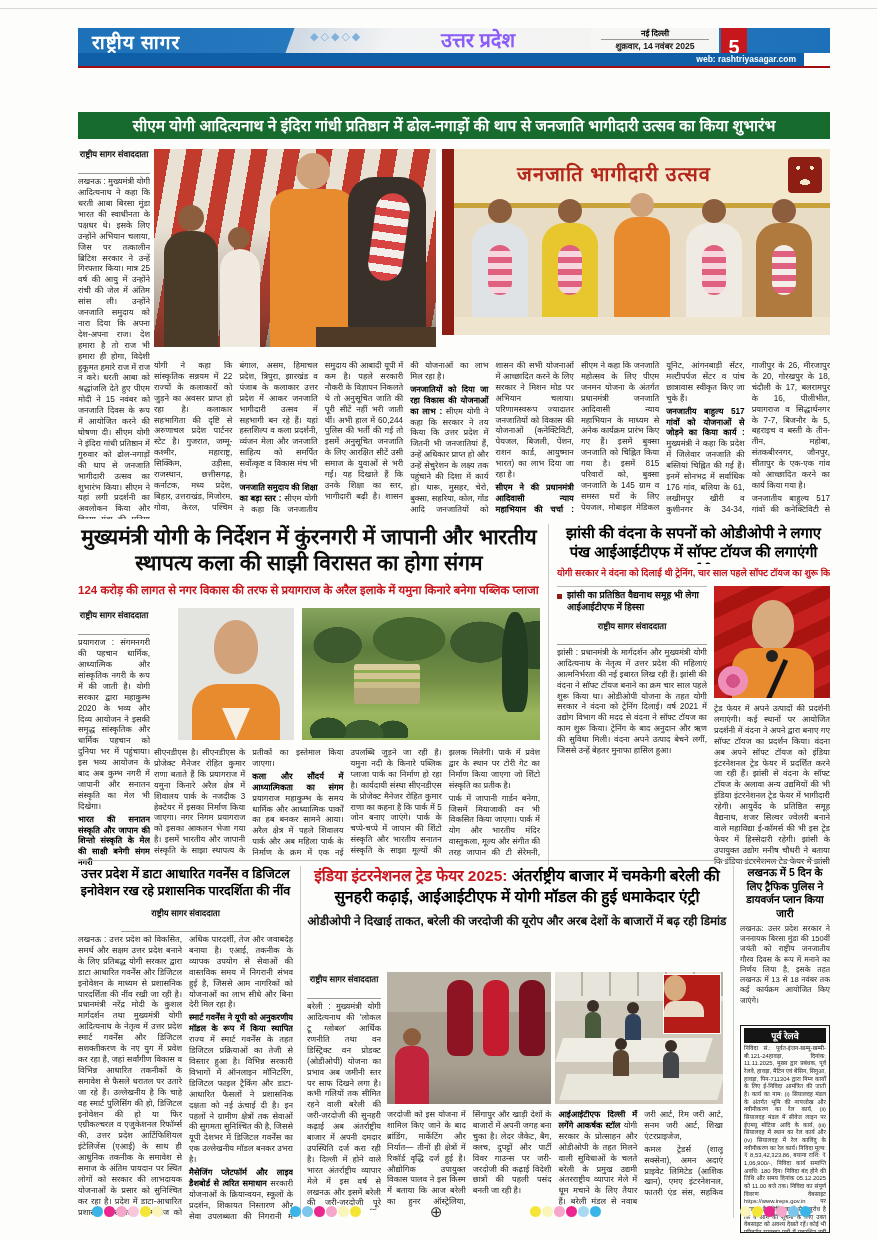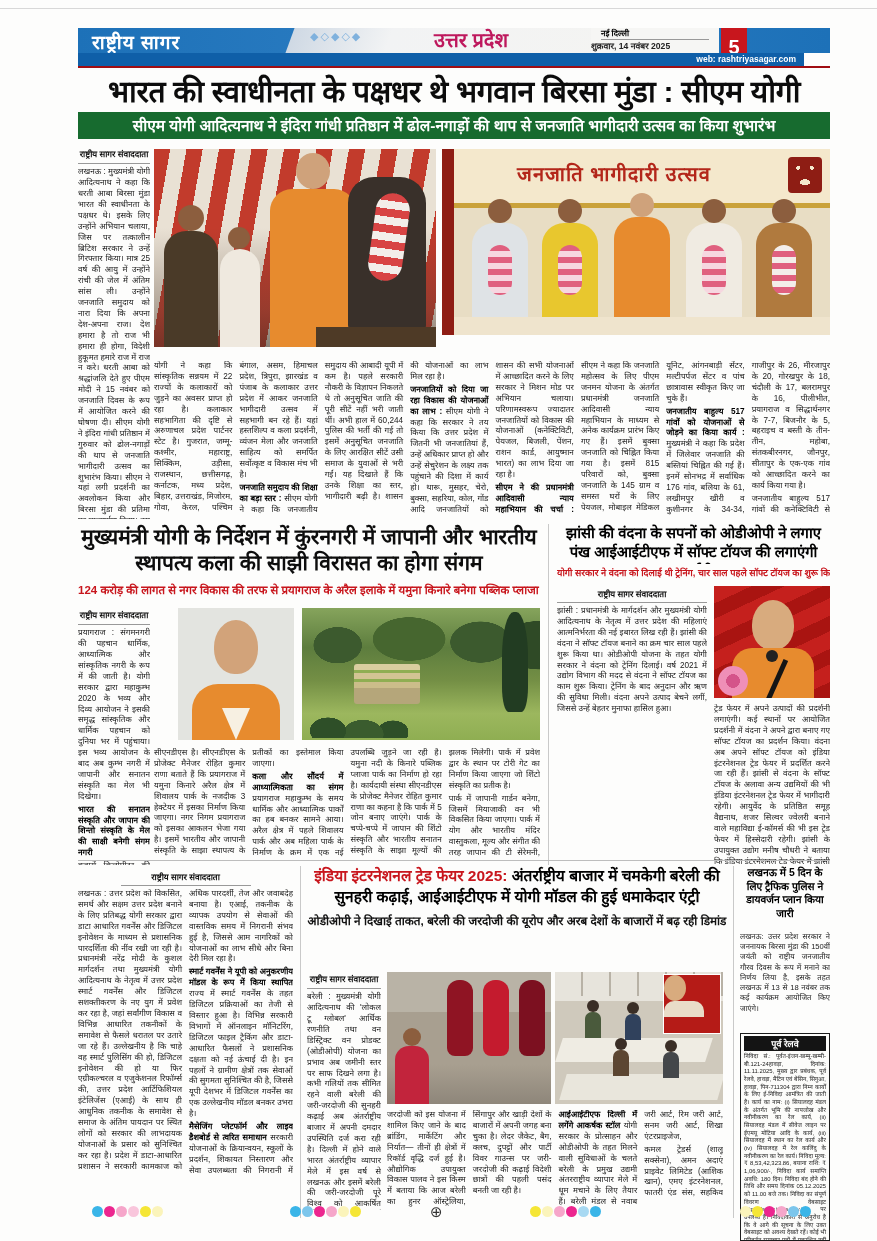--- a/index.html
+++ b/index.html
@@ -7,33 +7,33 @@
   .page{position:relative;width:877px;height:1241px;background:#fdfdfc;overflow:hidden;}
   .topline{position:absolute;top:8px;left:0;width:877px;height:1px;background:#d8d8d8;}
   .content{position:absolute;left:78px;top:0;width:752px;height:1241px;}
 
   
   .hdr{position:absolute;top:28px;left:0;width:669px;height:41px;}
   .hdr-band{position:absolute;top:0;left:0;width:752px;height:25px;background:linear-gradient(90deg,#1d71b8 0%,#2c7dc2 45%,#1d71b8 100%);}
   .hdr-light{position:absolute;top:0;left:212px;width:330px;height:25px;background:linear-gradient(90deg,#cfd9e4,#f2f3f4 30%,#f4f4f2);transform:skewX(-20deg);}
   .masthead{position:absolute;top:1px;left:14px;color:#fff;font-weight:800;font-size:19px;letter-spacing:1px;}
   .diamonds{position:absolute;top:2px;left:232px;color:#7fb1dd;font-size:11px;letter-spacing:2px;}
-  .section-title{position:absolute;top:0;left:253px;width:280px;text-align:center;color:#be185d;font-weight:800;font-size:20px;line-height:25px;}
-  .dateblock{position:absolute;top:0;right:28px;width:128px;height:25px;background:#f6f6f4;text-align:left;}
+  .section-title{position:absolute;top:0;left:260px;width:280px;text-align:center;color:#8b5cf6;font-weight:800;font-size:20px;line-height:25px;}
+  .dateblock{position:absolute;top:0;right:28px;width:128px;height:25px;background:#f6f6f4;text-align:center;}
   .dateblock .city{font-weight:bold;font-size:8px;line-height:11px;border-bottom:1px solid #999;margin:0 10px;}
   .dateblock .dt{font-weight:bold;font-size:8.6px;line-height:13px;color:#222;}
   .pagebox{position:absolute;top:0;right:0;width:26px;height:38px;background:#c8161d;color:#fff;font-weight:800;font-size:20px;text-align:center;line-height:38px;}
   .webstrip{position:absolute;top:25px;left:0;width:726px;height:13px;background:#0f5fa8;color:#fff;font-weight:bold;font-size:8.5px;line-height:13px;text-align:right;box-sizing:border-box;padding-right:8px;}
   .redrule{position:absolute;top:38px;left:0;width:752px;height:2px;background:#a00d12;}
 
   
   .lead-headline{position:absolute;top:70px;left:0;width:752px;text-align:center;font-weight:800;font-size:30px;color:#0c0c0c;white-space:nowrap;overflow:hidden;letter-spacing:-0.3px;}
   .greenbar{position:absolute;top:112px;left:0;width:752px;height:27px;background:#176b2f;color:#fff;font-weight:bold;font-size:15.5px;line-height:27px;text-align:center;white-space:nowrap;overflow:hidden;}
 
-  .byline{font-weight:bold;font-size:8.4px;text-align:center;color:#111;border-bottom:1px solid #999;padding:2px 0 3px;margin-bottom:3px;}
+  .byline{font-weight:bold;font-size:8.4px;text-align:center;color:#111;border-bottom:1px solid #999;padding:2px 0 13px;margin-bottom:3px;}
   .btxt{font-size:8.2px;line-height:1.33;text-align:justify;color:#1b1b1b;}
   .btxt p{margin:0 0 2px;}
   .btxt b{color:#000;}
   .colblock{column-gap:7px;column-fill:auto;overflow:hidden;}
 
   
   .a1{position:absolute;top:147px;left:0;width:752px;height:372px;}
   .a1-left{position:absolute;left:0;top:0;width:72px;height:372px;overflow:hidden;}
   .a1-cols{position:absolute;left:76px;top:214px;width:676px;height:163px;column-count:8;}
 
@@ -139,21 +139,21 @@
   .wr-t2{left:8px;bottom:4px;width:158px;height:26px;background:#e9e6dc;transform:skewX(-16deg);}
   .wk{width:16px;height:26px;border-radius:7px 7px 0 0;}
   .wkh{width:12px;height:12px;border-radius:50%;background:#3a2e26;}
   .ins{right:2px;top:2px;width:56px;height:58px;background:#b51b17;border:1px solid #fff;}
   .ins-head{left:16px;top:8px;width:22px;height:26px;border-radius:50%;background:#d8ab7e;}
   .ins-body{left:8px;bottom:0;width:40px;height:16px;border-radius:10px 10px 0 0;background:#e9dcc8;}
   .a5-cols{position:absolute;left:86px;top:244px;width:336px;height:100px;column-count:4;}
 
   .a6{position:absolute;top:866px;left:662px;width:90px;height:352px;}
   .a6 h5{margin:0;text-align:center;font-size:10.4px;line-height:1.32;font-weight:800;}
-  .a6-body{font-size:7.6px;line-height:1.35;text-align:justify;color:#1b1b1b;margin-top:11px;height:96px;overflow:hidden;}
+  .a6-body{font-size:7.6px;line-height:1.35;text-align:justify;color:#1b1b1b;margin-top:3px;height:96px;overflow:hidden;}
   .adbox{border:1.5px solid #1c1c1c;margin-top:5px;height:208px;box-sizing:border-box;padding:2px 3px;overflow:hidden;background:#fcfcfa;}
   .ad-title{background:#141414;color:#fff;font-weight:bold;font-size:9px;text-align:center;padding:1px 0;margin-bottom:2px;}
   .ad-body{font-size:5.9px;line-height:1.3;text-align:justify;color:#222;}
 
   
   .dots{position:absolute;top:1206px;height:12px;}
   .dot{display:inline-block;width:11px;height:11px;border-radius:50%;margin-right:1px;vertical-align:top;}
   .regmark{position:absolute;top:1203px;left:352px;font-size:15px;color:#333;}
 </style>
 </head>
@@ -172,21 +172,20 @@
       <div class="section-title">उत्तर प्रदेश</div>
       <div class="dateblock">
         <div class="city">नई दिल्ली</div>
         <div class="dt">शुक्रवार, 14 नवंबर 2025</div>
       </div>
       <div class="pagebox">5</div>
       <div class="webstrip">web: rashtriyasagar.com</div>
       <div class="redrule"></div>
     </div>
 
-    <div class="lead-headline">भारत की स्वाधीनता के पक्षधर थे भगवान बिरसा मुंडा : सीएम योगी</div>
     <div class="greenbar">सीएम योगी आदित्यनाथ ने इंदिरा गांधी प्रतिष्ठान में ढोल-नगाड़ों की थाप से जनजाति भागीदारी उत्सव का किया शुभारंभ</div>
 
     <div class="a1">
       <div class="a1-left btxt">
         <div class="byline">राष्ट्रीय सागर संवाददाता</div>
         <p><span>लखनऊ : मुख्यमंत्री योगी आदित्यनाथ ने कहा कि धरती आबा बिरसा मुंडा भारत की स्वाधीनता के पक्षधर थे। इसके लिए उन्होंने अभियान चलाया, जिस पर तत्कालीन ब्रिटिश सरकार ने उन्हें गिरफ्तार किया। मात्र 25 वर्ष की आयु में उन्होंने रांची की जेल में अंतिम सांस ली। उन्होंने जनजाति समुदाय को नारा दिया कि अपना देश-अपना राज। देश हमारा है तो राज भी हमारा ही होगा, विदेशी हुकूमत हमारे राज में राज न करे। धरती आबा को श्रद्धांजलि देते हुए पीएम मोदी ने 15 नवंबर को जनजाति दिवस के रूप में आयोजित करने की घोषणा दी। सीएम योगी ने इंदिरा गांधी प्रतिष्ठान में गुरुवार को ढोल-नगाड़ों की थाप से जनजाति भागीदारी उत्सव का शुभारंभ किया। सीएम ने यहां लगी प्रदर्शनी का अवलोकन किया और बिरसा मुंडा की प्रतिमा पर माल्यार्पण किया। इस दौरान उत्तर प्रदेश, अरुणाचल प्रदेश, उड़ीसा, छत्तीसगढ़ आदि राज्यों के जनजाति कलाकारों ने अपनी प्रस्तुति भी दी। सीएम योगी ने इस बात पर प्रसन्नता जताई कि धरती आबा के राज्य व राष्ट्र की मुख्य धारा से जुड़ने व सम्मान के साथ आगे बढ़ने के लिए बेहतर प्लेटफॉर्म उपलब्ध कराया जा रहा है।</span>
            </p>
       </div>
 
       <div class="ph photo1">
@@ -264,20 +263,21 @@
         <p><b></b> <span>सीएनडीएस है। सीएनडीएस के प्रोजेक्ट मैनेजर रोहित कुमार राणा बताते हैं कि प्रयागराज में यमुना किनारे अरैल क्षेत्र में शिवालय पार्क के नजदीक 3 हेक्टेयर में इसका निर्माण किया जाएगा। नगर निगम प्रयागराज को इसका आकलन भेजा गया है। इसमें भारतीय और जापानी संस्कृति के साझा स्थापत्य के प्रतीकों का इस्तेमाल किया जाएगा।</span></p>
         <p><b>कला और सौंदर्य में आध्यात्मिकता का संगम</b> <span>प्रयागराज महाकुम्भ के समय धार्मिक और आध्यात्मिक पार्कों का हब बनकर सामने आया। अरैल क्षेत्र में पहले शिवालय पार्क और अब महिला पार्क के निर्माण के क्रम में एक नई उपलब्धि जुड़ने जा रही है। यमुना नदी के किनारे पब्लिक प्लाजा पार्क का निर्माण हो रहा है। कार्यदायी संस्था सीएनडीएस के प्रोजेक्ट मैनेजर रोहित कुमार राणा का कहना है कि पार्क में 5 जोन बनाए जाएंगे। पार्क के चप्पे-चप्पे में जापान की शिंटो संस्कृति और भारतीय सनातन संस्कृति के साझा मूल्यों की झलक मिलेगी। पार्क में प्रवेश द्वार के स्थान पर टोरी गेट का निर्माण किया जाएगा जो शिंटो संस्कृति का प्रतीक है।</span></p>
         <p><b></b> <span>पार्क में जापानी गार्डन बनेगा, जिसमें मियाजाकी वन भी विकसित किया जाएगा। पार्क में योग और भारतीय मंदिर वास्तुकला, मूल्य और संगीत की तरह जापान की टी सेरेमनी, इकेबाना और जेन गार्डन में भी आध्यात्मिक भाव झलकता है। इस पार्क के अंदर भी जेन पार्क का निर्माण किया जाएगा। दोनों देशों की कला केवल सजावट नहीं, बल्कि आत्म-अनुशासन और साधना का माध्यम है। समरसता, शांति और विश्व बंधुत्व भारत के वसुधैव कुटुम्बकम और जापान के वा दर्शन में एक ही संदेश निहित है जिसकी झलक भी यहां स्थापित होने वाले प्रतीकों में दिखेगी।</span></p>
       </div>
     </div>
 
     <div class="a3">
       <h3>झांसी की वंदना के सपनों को ओडीओपी ने लगाए पंख आईआईटीएफ में सॉफ्ट टॉयज की लगाएंगी प्रदर्शनी</h3>
       <div class="strap3">योगी सरकार ने वंदना को दिलाई थी ट्रेनिंग, चार साल पहले सॉफ्ट टॉयज का शुरू किया क्रम</div>
       <div class="a3-left">
+        <div class="bullet">झांसी का प्रतिष्ठित वैद्यनाथ समूह भी लेगा आईआईटीएफ में हिस्सा</div>
         <div class="byline">राष्ट्रीय सागर संवाददाता</div>
         <div class="btxt">
             <p>झांसी : प्रधानमंत्री के मार्गदर्शन और मुख्यमंत्री योगी आदित्यनाथ के नेतृत्व में उत्तर प्रदेश की महिलाएं आत्मनिर्भरता की नई इबारत लिख रही हैं। झांसी की वंदना ने सॉफ्ट टॉयज बनाने का क्रम चार साल पहले शुरू किया था। ओडीओपी योजना के तहत योगी सरकार ने वंदना को ट्रेनिंग दिलाई। वर्ष 2021 में उद्योग विभाग की मदद से वंदना ने सॉफ्ट टॉयज का काम शुरू किया। ट्रेनिंग के बाद अनुदान और ऋण की सुविधा मिली। वंदना अपने उत्पाद बेचने लगीं, जिससे उन्हें बेहतर मुनाफा हासिल हुआ।</p>
           </div>
       </div>
       <div class="ph jh-photo">
         <div class="jh-bg"></div>
         <div class="jh-head"></div>
         <div class="jh-body"></div>
         <div class="jh-michead"></div>
@@ -285,20 +285,21 @@
         <div class="jh-flower"></div>
       </div>
       <div class="a3-body2 btxt">
         <p>ट्रेड फेयर में अपने उत्पादों की प्रदर्शनी लगाएंगी। कई स्थानों पर आयोजित प्रदर्शनी में वंदना ने अपने द्वारा बनाए गए सॉफ्ट टॉयज का प्रदर्शन किया। वंदना अब अपने सॉफ्ट टॉयज को इंडिया इंटरनेशनल ट्रेड फेयर में प्रदर्शित करने जा रही हैं। झांसी से वंदना के सॉफ्ट टॉयज के अलावा अन्य उद्यमियों की भी इंडिया इंटरनेशनल ट्रेड फेयर में भागीदारी रहेगी। आयुर्वेद के प्रतिष्ठित समूह वैद्यनाथ, शजर सिल्वर ज्वेलरी बनाने वाले महाविद्या ई-कॉमर्स की भी इस ट्रेड फेयर में हिस्सेदारी रहेगी। झांसी के उपायुक्त उद्योग मनीष चौधरी ने बताया कि इंडिया इंटरनेशनल ट्रेड फेयर में झांसी के उद्यमियों की भागीदारी रहेगी।</p>
       </div>
     </div>
 
     <div class="rule-bottom"></div>
 
     <div class="a4">
+      <h4>उत्तर प्रदेश में डाटा आधारित गवर्नेंस व डिजिटल इनोवेशन रख रहे प्रशासनिक पारदर्शिता की नींव</h4>
       <div class="byline a4-byline">राष्ट्रीय सागर संवाददाता</div>
       <div class="a4-cols btxt colblock">
         <p><b></b> <span>लखनऊ : उत्तर प्रदेश को विकसित, समर्थ और सक्षम उत्तर प्रदेश बनाने के लिए प्रतिबद्ध योगी सरकार द्वारा डाटा आधारित गवर्नेंस और डिजिटल इनोवेशन के माध्यम से प्रशासनिक पारदर्शिता की नींव रखी जा रही है। प्रधानमंत्री नरेंद्र मोदी के कुशल मार्गदर्शन तथा मुख्यमंत्री योगी आदित्यनाथ के नेतृत्व में उत्तर प्रदेश स्मार्ट गवर्नेंस और डिजिटल सशक्तीकरण के नए युग में प्रवेश कर रहा है, जहां सर्वांगीण विकास व विभिन्न आधारित तकनीकों के समावेश से फैसले धरातल पर उतारे जा रहे हैं। उल्लेखनीय है कि चाहे वह स्मार्ट पुलिसिंग की हो, डिजिटल इनोवेशन की हो या फिर एग्रीकल्चरल व एजुकेशनल रिफॉर्म्स की, उत्तर प्रदेश आर्टिफिशियल इंटेलिजेंस (एआई) के साथ ही आधुनिक तकनीक के समावेश से समाज के अंतिम पायदान पर स्थित लोगों को सरकार की लाभदायक योजनाओं के प्रसार को सुनिश्चित कर रहा है। प्रदेश में डाटा-आधारित प्रशासन ने सरकारी कामकाज को अधिक पारदर्शी, तेज और जवाबदेह बनाया है। एआई, तकनीक के व्यापक उपयोग से सेवाओं की वास्तविक समय में निगरानी संभव हुई है, जिससे आम नागरिकों को योजनाओं का लाभ सीधे और बिना देरी मिल रहा है।</span></p>
         <p><b>स्मार्ट गवर्नेंस ने यूपी को अनुकरणीय मॉडल के रूप में किया स्थापित</b> <span>राज्य में स्मार्ट गवर्नेंस के तहत डिजिटल प्रक्रियाओं का तेजी से विस्तार हुआ है। विभिन्न सरकारी विभागों में ऑनलाइन मॉनिटरिंग, डिजिटल फाइल ट्रैकिंग और डाटा-आधारित फैसलों ने प्रशासनिक दक्षता को नई ऊंचाई दी है। इन पहलों ने ग्रामीण क्षेत्रों तक सेवाओं की सुगमता सुनिश्चित की है, जिससे यूपी देशभर में डिजिटल गवर्नेंस का एक उल्लेखनीय मॉडल बनकर उभरा है।</span></p>
         <p><b>मैसेजिंग प्लेटफॉर्म और लाइव डैशबोर्ड से त्वरित समाधान</b> <span>सरकारी योजनाओं के क्रियान्वयन, स्कूलों के प्रदर्शन, शिकायत निस्तारण और सेवा उपलब्धता की निगरानी में एसएमएस, व्हाट्सएप और लाइव डैशबोर्ड का उपयोग निर्णायक साबित हुआ है। इन माध्यमों के जरिए स्कूलों में शैक्षिक गैप की पहचान, योजनाओं की डिलीवरी की पुष्टि और शिकायतों का तत्काल समाधान संभव हुआ है।</span></p>
       </div>
     </div>
 
     <div class="a5">
       <div class="a5-h">

